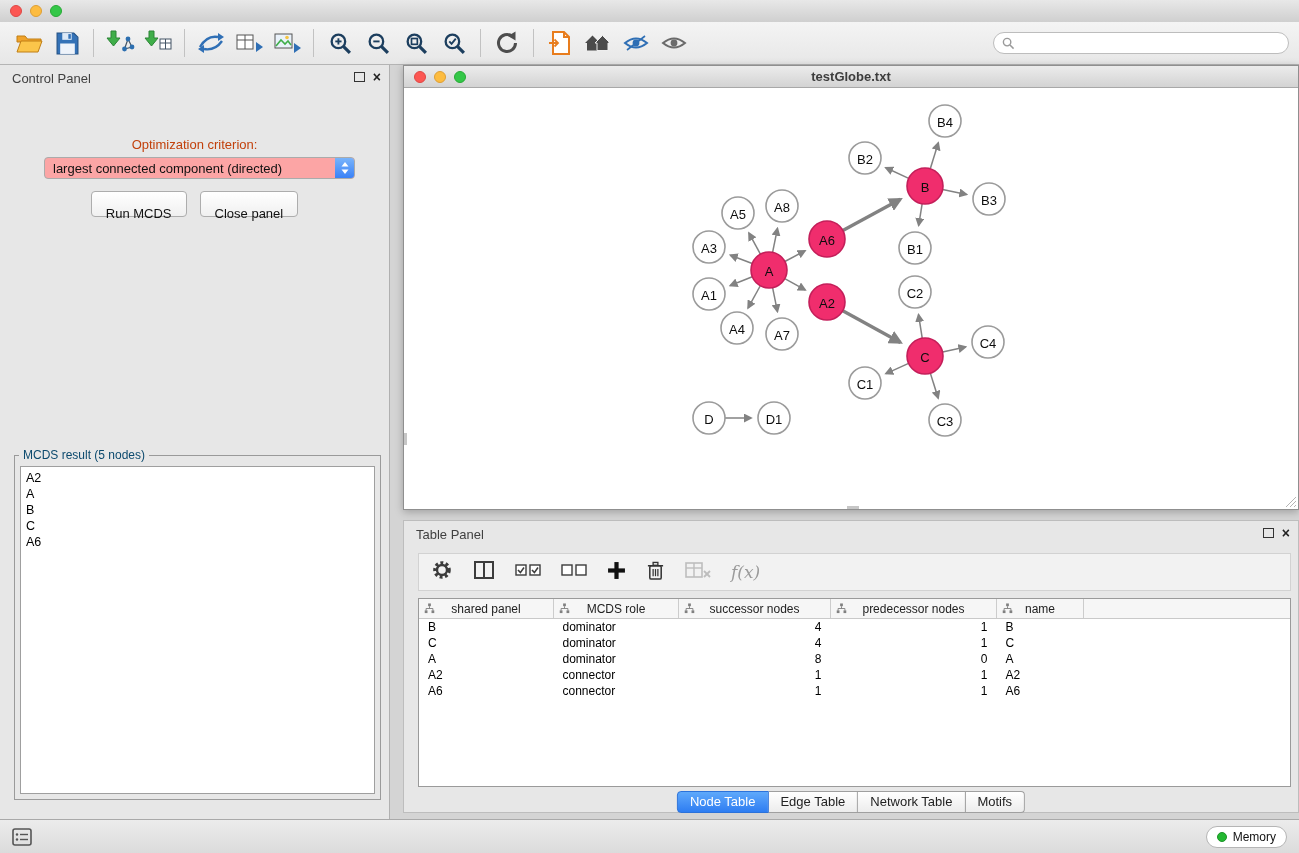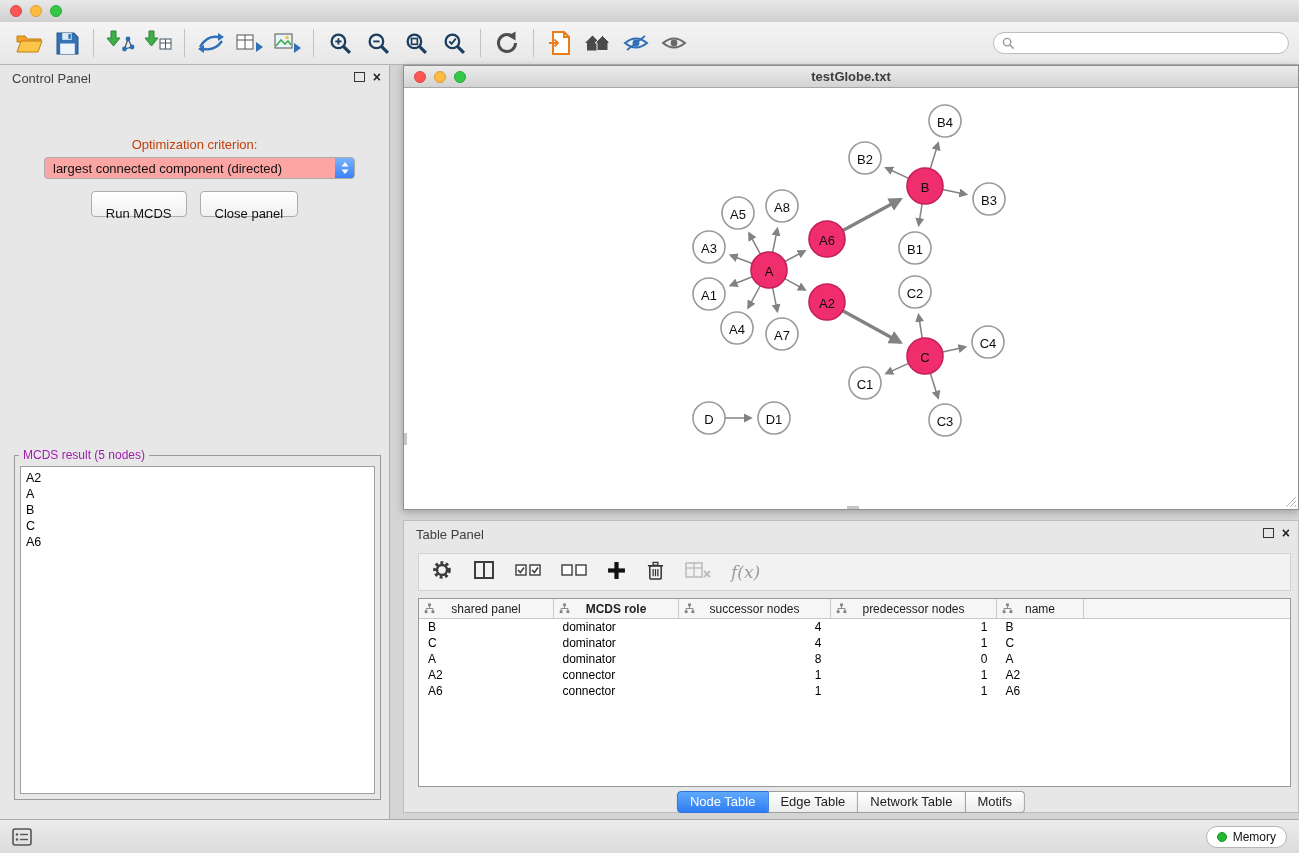--- a/index.html
+++ b/index.html
@@ -30,21 +30,21 @@
   .seg .tab:last-child{border-radius:0 4px 4px 0;}
   .seg .tab.active{background:linear-gradient(#5fa9fb,#2e7df2);border-color:#2b72da;color:#fff;}
   .cp-tabs{position:absolute;top:31px;left:50%;transform:translateX(-50%);}
   .opt-label{position:absolute;top:72px;left:0;width:100%;text-align:center;font-size:13px;color:#c2410c;}
   .dropdown{position:absolute;top:92px;left:44px;width:311px;height:22px;background:#fca5a5;border:1px solid #ababab;border-radius:4px;box-sizing:border-box;display:flex;align-items:center;}
   .dropdown-text{flex:1;font-size:13px;padding-left:8px;color:#111;white-space:nowrap;overflow:hidden;}
   .dropdown-stepper{width:19px;height:20px;background:linear-gradient(#79b4fb,#3a82f7);border-radius:0 3px 3px 0;display:flex;align-items:center;justify-content:center;}
   .cp-buttons{position:absolute;top:126px;left:0;width:100%;display:flex;justify-content:center;gap:13px;}
   .btn{height:22px;padding:12px 14px;font-size:13px;background:linear-gradient(#ffffff,#f0f0f0);border:1px solid #adadad;border-radius:4px;color:#111;line-height:20px;}
   .groupbox{position:absolute;left:14px;right:8px;top:390px;bottom:19px;border:1px solid #9a9a9a;}
-  .group-legend{position:absolute;top:-8px;left:4px;background:#e7e7e7;padding:0 4px;font-size:12px;color:#a21caf;}
+  .group-legend{position:absolute;top:-8px;left:4px;background:#e7e7e7;padding:0 4px;font-size:12px;color:#0c4a6e;}
   .mcds-list{position:absolute;left:5px;right:5px;top:10px;bottom:5px;background:#fff;border:1px solid #9f9f9f;overflow:auto;padding:3px 5px;}
   .mcds-item{font-size:12.5px;line-height:16px;color:#000;}
   
   .net-window{position:absolute;left:403px;top:65px;width:896px;height:445px;background:#fff;border:1px solid #8f8f8f;box-sizing:border-box;box-shadow:0 2px 8px rgba(0,0,0,0.25);}
   .net-titlebar{position:absolute;left:0;top:0;right:0;height:21px;background:linear-gradient(#ececec,#d3d3d3);border-bottom:1px solid #a8a8a8;display:flex;align-items:center;}
   .net-title{position:absolute;left:0;right:0;text-align:center;font-size:13px;font-weight:bold;color:#3d3d3d;}
   .net-canvas{position:absolute;left:0;top:22px;right:0;bottom:0;background:#fff;overflow:hidden;}
   .resize-grip{position:absolute;right:1px;bottom:1px;}
   .scroll-thumb-v{position:absolute;left:0;top:345px;width:3px;height:12px;background:#c6c6c6;}
   .scroll-thumb-h{position:absolute;left:443px;bottom:0;width:12px;height:3px;background:#c6c6c6;}
@@ -394,21 +394,21 @@
   <div class="table-wrap">
     <table class="nodes">
       <thead>
           <tr>
             <th style="width: 134px;"><svg class="treeicon" viewBox="0 0 12 12" width="11" height="11">
                 <rect x="4.5" y="0.5" width="3" height="3" fill="#808080"></rect>
                 <rect x="0.8" y="8" width="3" height="3" fill="#808080"></rect>
                 <rect x="8.2" y="8" width="3" height="3" fill="#808080"></rect>
                 <path d="M6 3.5 V6 M2.3 8 V6 H9.7 V8" stroke="#808080" fill="none"></path>
               </svg><span>shared panel</span></th>
-            <th style="width: 124px; font-weight: bold;"><svg class="treeicon" viewBox="0 0 12 12" width="11" height="11">
+            <th style="width: 124px;"><svg class="treeicon" viewBox="0 0 12 12" width="11" height="11">
                 <rect x="4.5" y="0.5" width="3" height="3" fill="#808080"></rect>
                 <rect x="0.8" y="8" width="3" height="3" fill="#808080"></rect>
                 <rect x="8.2" y="8" width="3" height="3" fill="#808080"></rect>
                 <path d="M6 3.5 V6 M2.3 8 V6 H9.7 V8" stroke="#808080" fill="none"></path>
               </svg><span>MCDS role</span></th>
             <th style="width: 151px;"><svg class="treeicon" viewBox="0 0 12 12" width="11" height="11">
                 <rect x="4.5" y="0.5" width="3" height="3" fill="#808080"></rect>
                 <rect x="0.8" y="8" width="3" height="3" fill="#808080"></rect>
                 <rect x="8.2" y="8" width="3" height="3" fill="#808080"></rect>
                 <path d="M6 3.5 V6 M2.3 8 V6 H9.7 V8" stroke="#808080" fill="none"></path>

